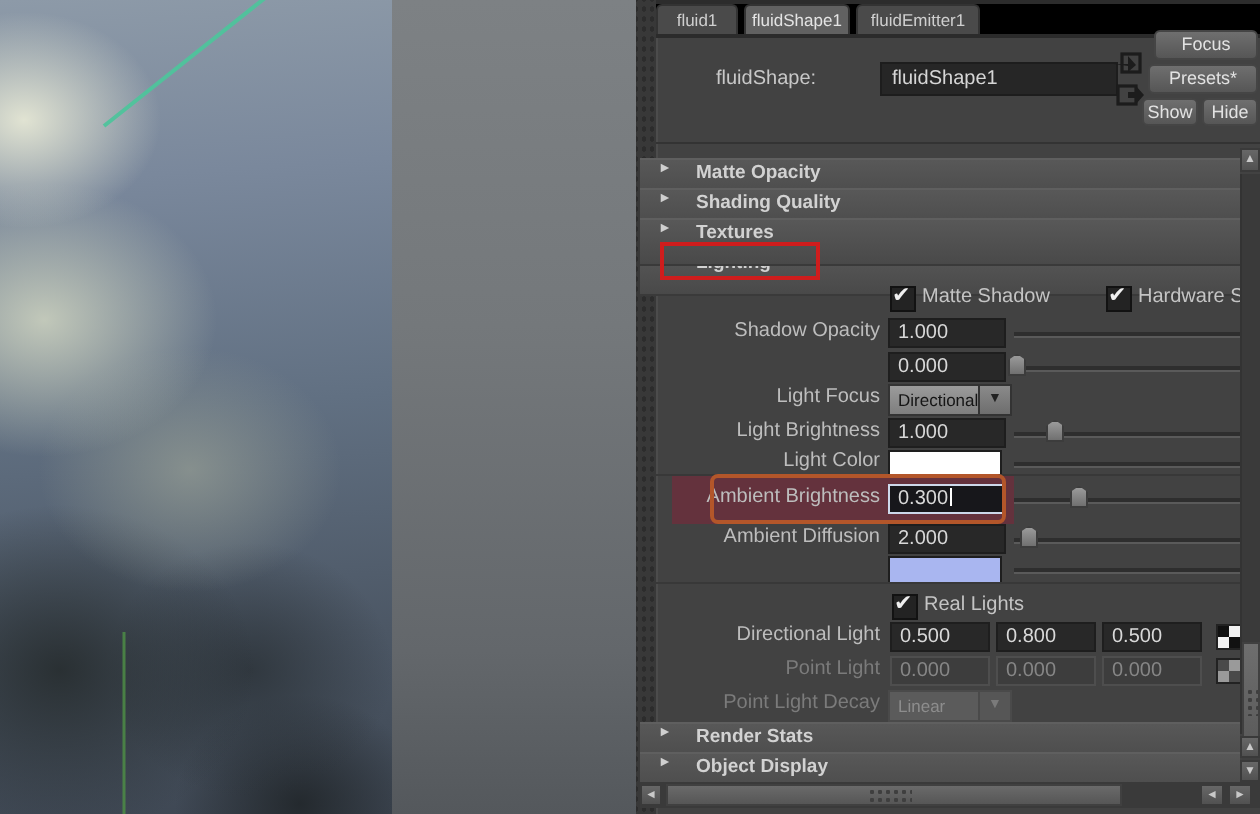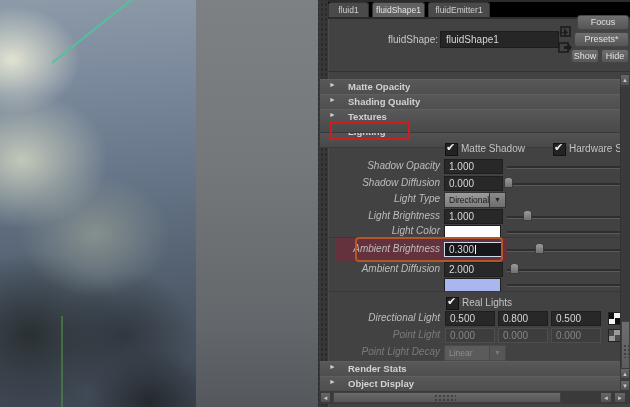--- a/index.html
+++ b/index.html
@@ -29,35 +29,35 @@
     background-image:radial-gradient(#2c2c2c 1px, transparent 1.2px);
     background-size:4px 5px;background-position:2px 2px;}
   #topstrip{left:10px;top:0;width:302px;height:2px;background:#2c2c2c;}
   #tabbar{left:10px;top:2px;width:302px;height:15px;background:#000000;}
   .tab{position:absolute;top:0;height:15px;line-height:15px;text-align:center;
     background:#4a4a4a;color:#cfcfcf;font-size:8.5px;border-radius:3px 3px 0 0;
     border:1px solid #333;border-bottom:none;box-sizing:border-box;}
   .tab.sel{background:#616161;color:#e4e4e4;}
   #tabline{left:10px;top:17px;width:302px;height:2px;background:#2b2b2b;}
 
-  .nodelabel{left:40px;top:34px;width:80px;text-align:right;color:#c8c8c8;}
+  .nodelabel{left:40px;top:34px;width:80px;text-align:left;color:#c8c8c8;}
   .nodefield{left:122px;top:31px;width:112px;height:15px;background:#262626;color:#d6d6d6;
     line-height:15px;padding-left:5px;border:1px solid #1d1d1d;}
   .mini-icon{width:15px;height:13px;}
   .topbtn{background:linear-gradient(#6f6f6f,#565656);border:1px solid #454545;border-radius:3px;
     color:#e2e2e2;font-size:9px;text-align:center;box-sizing:border-box;cursor:default;}
   #sep-top{left:10px;top:71px;width:302px;height:1px;background:#333;}
 
   .hdr{left:2px;width:300px;height:24px;background:linear-gradient(#585858,#494949);
     border-top:1px solid #5f5f5f;border-bottom:1px solid #3a3a3a;box-sizing:border-box;text-align:right;}
   .hdr .arr{position:absolute;left:9px;top:1px;font-size:7px;color:#cfcfcf;}
   .hdr .htxt{position:absolute;left:28px;top:1px;font-weight:bold;font-size:9.5px;color:#d2d2d2;}
 
   .row{left:2px;width:300px;height:17px;}
-  .rlabel{position:absolute;left:0;top:2px;width:120px;text-align:right;color:#bdbdbd;white-space:nowrap;font-style:italic;}
+  .rlabel{position:absolute;left:0;top:2px;width:120px;text-align:right;color:#bdbdbd;white-space:nowrap;}
   .rfield{position:absolute;left:124px;top:1px;width:53px;height:13px;background:#282828;
     border:1px solid #1e1e1e;color:#d8d8d8;line-height:13px;padding-left:4px;}
   .rtrack{position:absolute;left:187px;top:8px;width:113px;height:2px;background:#2e2e2e;
     border-bottom:1px solid #5a5a5a;}
   .rhandle{position:absolute;top:2px;width:9px;height:11px;background:linear-gradient(#9a9a9a,#707070);
     border:1px solid #3c3c3c;box-sizing:border-box;
     clip-path:polygon(50% 0,100% 28%,100% 100%,0 100%,0 28%);}
   .cb{position:absolute;top:2px;width:11px;height:11px;background:#232323;border:1px solid #121212;}
   .cb .ck{position:absolute;left:0px;top:-3px;color:#efefef;font-size:11px;}
   .cblabel{position:absolute;top:2px;color:#c4c4c4;white-space:nowrap;}
@@ -176,28 +176,27 @@
       <span class="cblabel" style="left:249px;width:51px;overflow:hidden">Hardware Shadow</span>
     </div>
 
     <div class="abs row" style="top:158px">
       <span class="rlabel">Shadow Opacity</span>
       <span class="rfield">1.000</span>
       <span class="rtrack"></span>
     </div>
 
     <div class="abs row" style="top:175px">
-      <span class="rlabel">Shadow Diffusion</span>
       <span class="rfield">0.000</span>
       <span class="rtrack"></span>
       <span class="rhandle" style="left:184px"></span>
     </div>
 
     <div class="abs row" style="top:191px">
-      <span class="rlabel">Light Type</span>
+      <span class="rlabel">Light Focus</span>
       <span class="dd">Directional</span>
       <span class="ddarr">▼</span>
     </div>
 
     <div class="abs row" style="top:208px">
       <span class="rlabel">Light Brightness</span>
       <span class="rfield">1.000</span>
       <span class="rtrack"></span>
       <span class="rhandle" style="left:203px"></span>
     </div>

